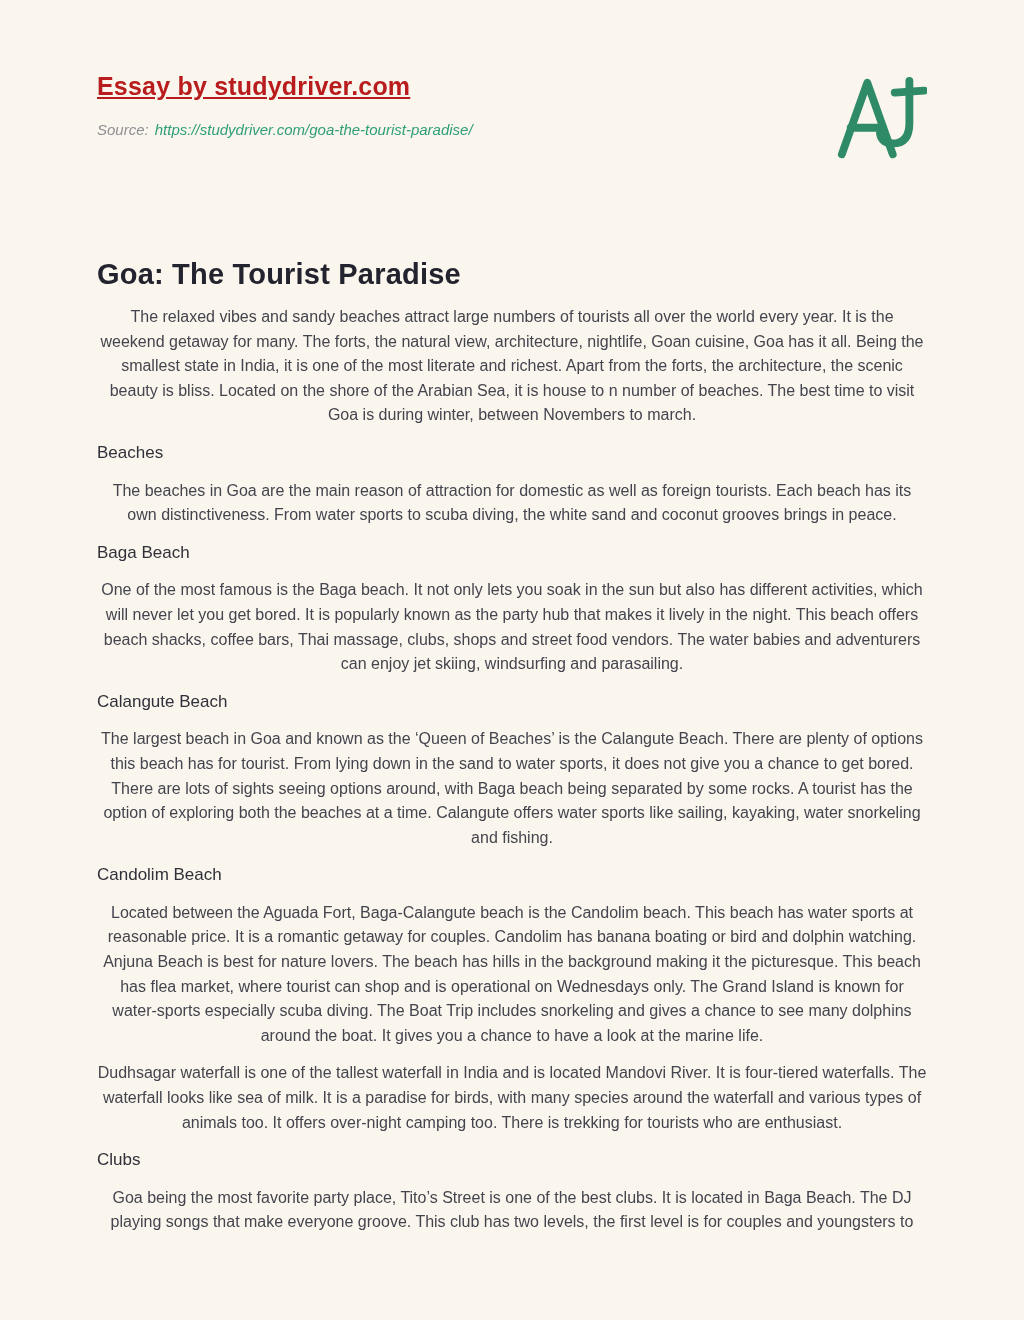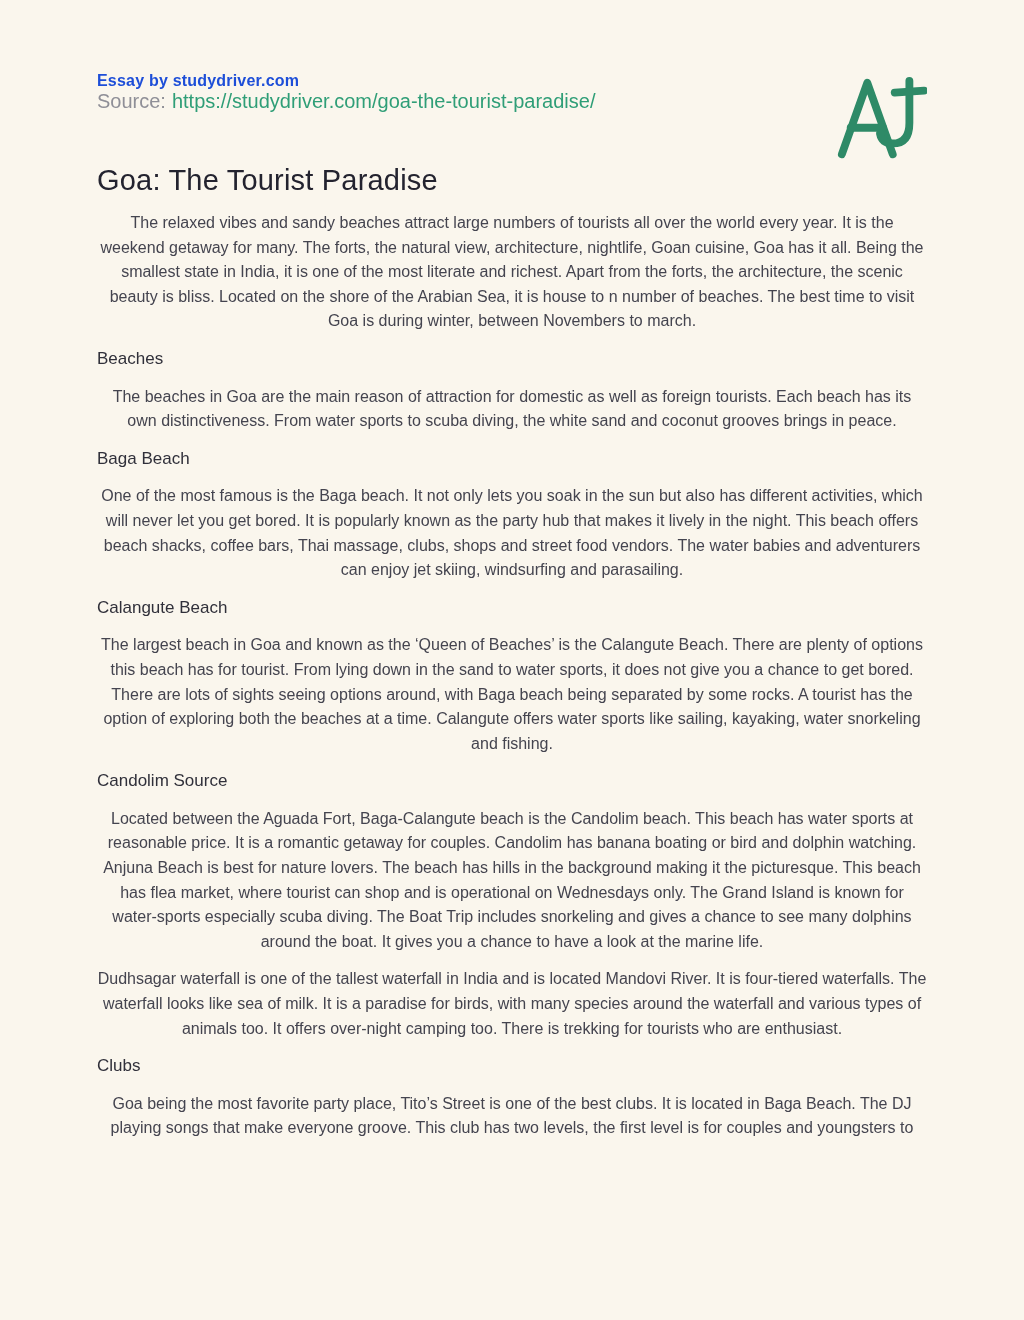--- a/index.html
+++ b/index.html
@@ -18,46 +18,50 @@
     padding: 0 97px;
     overflow: hidden;
   }
   .header {
     display: flex;
     justify-content: space-between;
     align-items: flex-start;
     padding-top: 72px;
   }
   .header-title {
-    font-size: 16px;
+    font-size: 25px;
     font-weight: 700;
-    color: #1d4ed8;
+    color: #b91c1c;
     letter-spacing: 0.2px;
+    text-decoration: underline;
   }
   .source-line {
-    font-size: 20px;
+    margin-top: 20px;
+    font-size: 15px;
+    font-style: italic;
   }
   .source-label {
     color: #8f8f97;
     margin-right: 6px;
   }
   .source-link {
     color: #2f9e77;
     text-decoration: none;
   }
   .logo {
     width: 92px;
     height: 92px;
     flex: 0 0 auto;
   }
   .logo svg { display: block; }
   .essay-title {
+    margin-top: 94px;
     margin-bottom: 14px;
     font-size: 29px;
-    font-weight: 400;
+    font-weight: 700;
     color: #23232f;
     letter-spacing: 0.2px;
   }
   main p {
     font-size: 16px;
     line-height: 24.6px;
     margin: 0 0 13px 0;
     color: #44444f;
     text-align: center;
   }
@@ -101,21 +105,21 @@
 
     <h2>Beaches</h2>
     <p>The beaches in Goa are the main reason of attraction for domestic as well as foreign tourists. Each beach has its own distinctiveness. From water sports to scuba diving, the white sand and coconut grooves brings in peace.</p>
 
     <h2>Baga Beach</h2>
     <p>One of the most famous is the Baga beach. It not only lets you soak in the sun but also has different activities, which will never let you get bored. It is popularly known as the party hub that makes it lively in the night. This beach offers beach shacks, coffee bars, Thai massage, clubs, shops and street food vendors. The water babies and adventurers can enjoy jet skiing, windsurfing and parasailing.</p>
 
     <h2>Calangute Beach</h2>
     <p>The largest beach in Goa and known as the ‘Queen of Beaches’ is the Calangute Beach. There are plenty of options this beach has for tourist. From lying down in the sand to water sports, it does not give you a chance to get bored. There are lots of sights seeing options around, with Baga beach being separated by some rocks. A tourist has the option of exploring both the beaches at a time. Calangute offers water sports like sailing, kayaking, water snorkeling and fishing.</p>
 
-    <h2>Candolim Source</h2>
+    <h2>Candolim Beach</h2>
     <p>Located between the Aguada Fort, Baga-Calangute beach is the Candolim beach. This beach has water sports at reasonable price. It is a romantic getaway for couples. Candolim has banana boating or bird and dolphin watching. Anjuna Beach is best for nature lovers. The beach has hills in the background making it the picturesque. This beach has flea market, where tourist can shop and is operational on Wednesdays only. The Grand Island is known for water-sports especially scuba diving. The Boat Trip includes snorkeling and gives a chance to see many dolphins around the boat. It gives you a chance to have a look at the marine life.</p>
 
     <p>Dudhsagar waterfall is one of the tallest waterfall in India and is located Mandovi River. It is four-tiered waterfalls. The waterfall looks like sea of milk. It is a paradise for birds, with many species around the waterfall and various types of animals too. It offers over-night camping too. There is trekking for tourists who are enthusiast.</p>
 
     <h2>Clubs</h2>
     <p>Goa being the most favorite party place, Tito’s Street is one of the best clubs. It is located in Baga Beach. The DJ playing songs that make everyone groove. This club has two levels, the first level is for couples and youngsters to</p>
   </main>
 
 </div>
 

